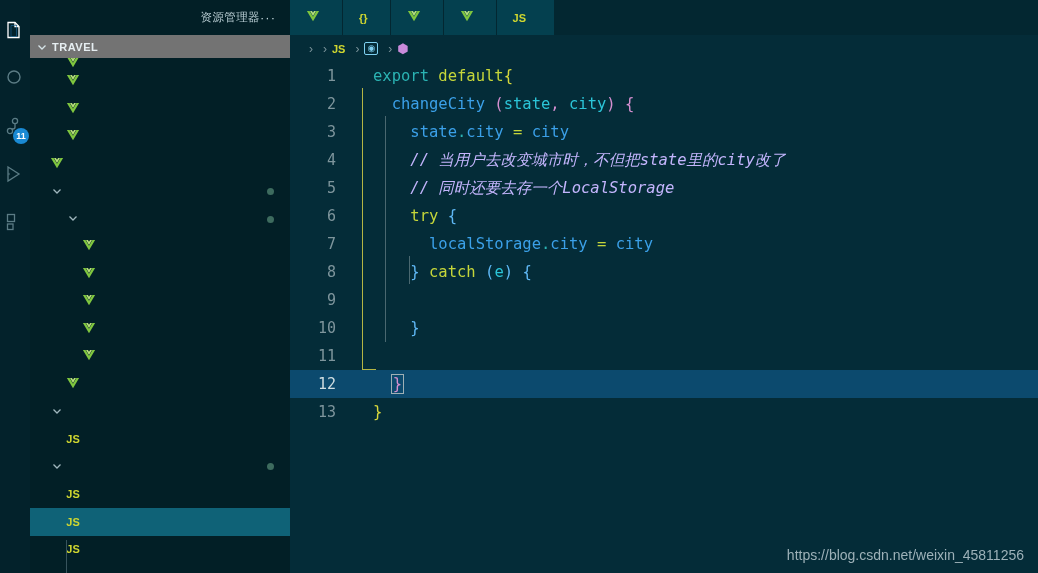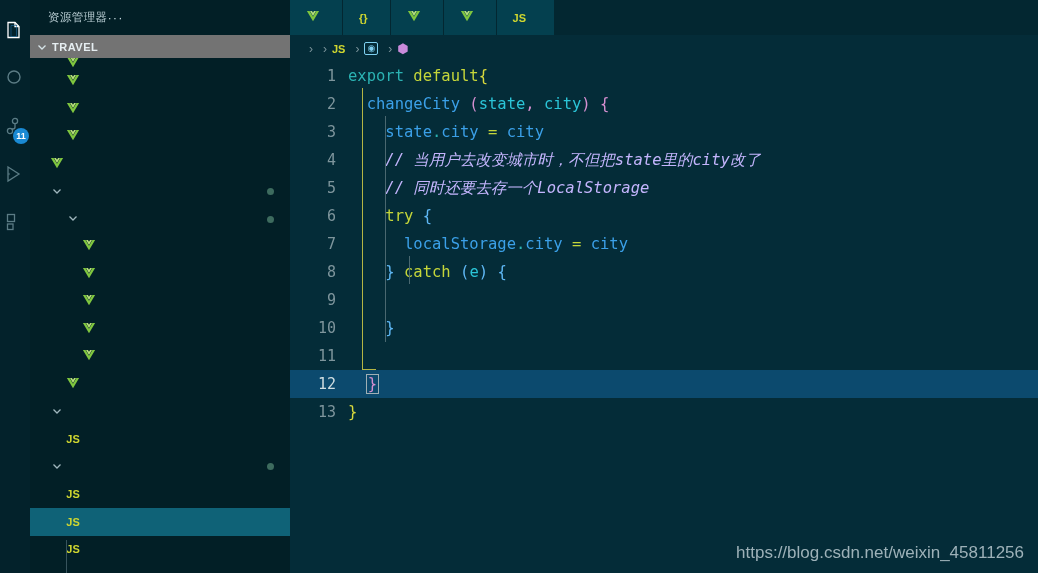--- a/index.html
+++ b/index.html
@@ -38,21 +38,21 @@
   .sidebar {
     width:260px; flex:0 0 260px; height:573px;
     background:#021f26;
     display:flex; flex-direction:column;
     position:relative; overflow:hidden;
   }
   .sb-title {
     height:35px; display:flex; align-items:center;
     padding:0 14px 0 18px; color:#b8ccd2;
     font-size:11.5px; letter-spacing:.4px;
-    justify-content:flex-start;
+    justify-content:flex-end;
   }
   .sb-title .dots { letter-spacing:1px; font-size:13px; color:#c3d6dc; }
   .sb-section {
     height:23px; background:#737373;
     display:flex; align-items:center; gap:4px;
     padding-left:6px; color:#e6eef1;
     font-size:11px; font-weight:bold; letter-spacing:.5px;
     position:relative; z-index:5;
   }
   .tree { flex:1; position:relative; overflow:hidden; }
@@ -107,41 +107,41 @@
 
   .code { flex:1; position:relative; overflow:hidden;
     font-family:"DejaVu Sans Mono", monospace; font-size:15.5px; }
   .cline { height:28px; display:flex; align-items:center; position:relative; }
   .cline.cursorline { background:#0c4a6e; }
   .gutter {
     width:58px; flex:0 0 58px; text-align:right; padding-right:12px;
     color:#7e959c; font-size:15px;
   }
   .cline.cursorline .gutter { color:#cfdde1; }
-  .ctext { position:relative; flex:1; white-space:pre; }
+  .ctext { position:relative; flex:1; white-space:pre;margin-left:25px; }
   .ind-y { position:absolute; width:1px; background:#b5b544; }
   .ind-g { position:absolute; width:1px; background:#4a6870; }
 
   .t-kw   { color:#2bb3b3; }
   .t-def  { color:#c5d63a; }
   .t-fn   { color:#3ba0e8; }
   .t-var  { color:#3ba0e8; }
   .t-param{ color:#2bc5d8; }
   .t-punc { color:#d58fd0; }
   .t-br-y { color:#d8d83c; }
   .t-br-b { color:#5fb8f5; }
   .t-op   { color:#c5d63a; }
   .t-cmt  { color:#c4b5fd; font-style:italic; }
   .t-try  { color:#c5d63a; }
   .t-dot  { color:#2bb3b3; }
   .bracket-box { outline:1px solid #9fb0b5; outline-offset:0px; padding:0 1px; }
 
   .watermark {
     position:absolute; right:14px; bottom:10px;
-    color:#9db1b8; font-size:17px;
+    color:#9db1b8; font-size:14px;
     font-family:"Liberation Sans", sans-serif;
     padding-left:16px;
   }
 </style>
 </head>
 <body>
 
 <div id="app">
 
   <div class="activitybar">

